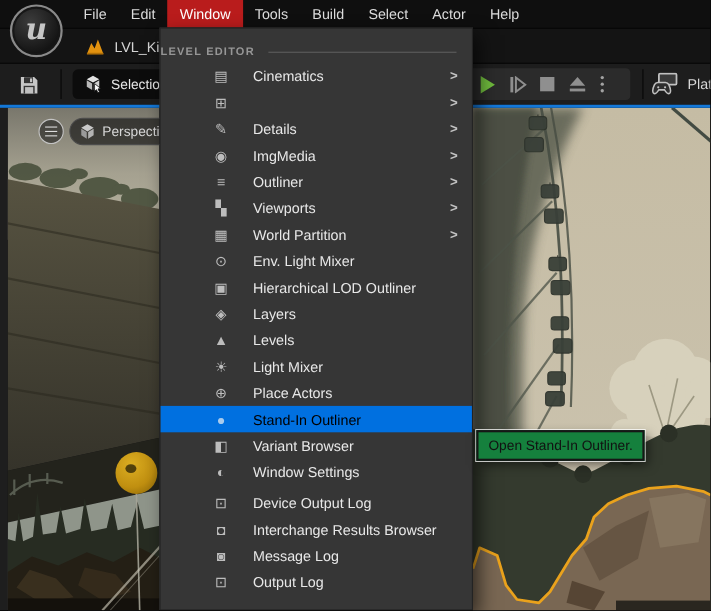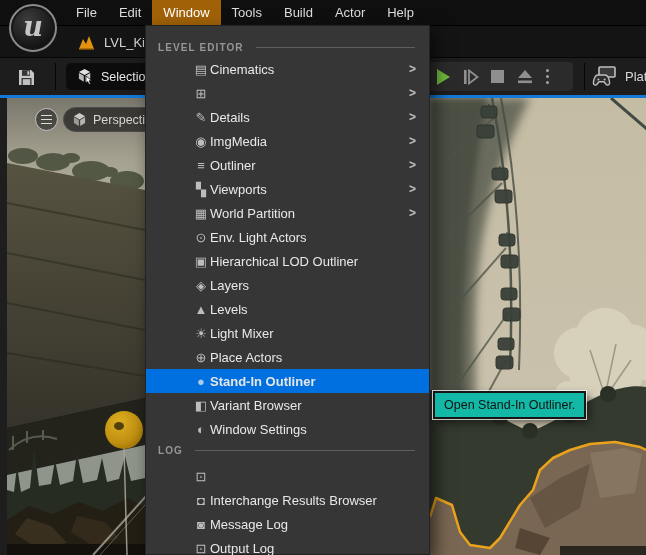--- a/index.html
+++ b/index.html
@@ -4,21 +4,21 @@
 <style>
   html,body{margin:0;padding:0;background:#000;}
   .root{
     position:relative;width:646px;height:555px;overflow:hidden;
     background:#151515;font-family:"Liberation Sans",sans-serif;
     -webkit-font-smoothing:antialiased;
   }
   
   .menubar{position:absolute;left:0;top:0;width:646px;height:25px;background:#0f0f0f;display:flex;align-items:stretch;padding-left:65px;box-sizing:border-box;z-index:7;}
   .menubar-item{display:flex;align-items:center;padding:0 11px;font-size:13px;color:#dcdcdc;cursor:default;}
-  .menubar-item.active{background:#a16207;color:#fff;}
+  .menubar-item.active{background:#b91c1c;color:#fff;}
   .tabrow{position:absolute;left:0;top:25px;width:646px;height:32px;background:#141414;border-top:1px solid #000;box-sizing:border-box;z-index:2;}
   .asset-tab{position:absolute;left:78px;top:0;height:32px;display:flex;align-items:center;gap:9px;}
   .asset-tab .label{font-size:13px;color:#d4d4d4;white-space:nowrap;}
   .toolbar{position:absolute;left:0;top:57px;width:646px;height:38px;background:#1d1d1d;border-top:1px solid #060606;box-sizing:border-box;z-index:2;}
   .tool-divider{position:absolute;top:5px;width:1px;height:27px;background:#060606;}
   .save-btn{position:absolute;left:13px;top:6px;width:27px;height:26px;display:flex;align-items:center;justify-content:center;border-radius:4px;}
   .selection-btn{position:absolute;left:66px;top:5px;height:27px;min-width:120px;background:#0c0c0c;border-radius:5px;display:flex;align-items:center;gap:7px;padding:0 11px;box-sizing:border-box;}
   .selection-btn .label{font-size:12.5px;color:#e6e6e6;white-space:nowrap;}
   .transport{position:absolute;left:426px;top:4px;height:29px;width:147px;background:#2b2b2b;border-radius:4px;display:flex;align-items:center;padding:0 4px;box-sizing:border-box;}
   .transport .tbtn{width:27px;height:29px;display:flex;align-items:center;justify-content:center;}
@@ -43,33 +43,33 @@
     display:flex;flex-direction:column;gap:2.5px;align-items:center;justify-content:center;z-index:3;}
   .vp-burger i{display:block;width:11px;height:1.5px;background:#dcdcdc;}
   .vp-perspective{position:absolute;left:63px;top:12px;height:25px;border-radius:13px;
     background:rgba(22,22,22,.68);border:1px solid #4c4c4c;box-sizing:border-box;
     display:flex;align-items:center;gap:6px;padding:0 12px 0 8px;z-index:3;}
   .vp-perspective .label{font-size:12.5px;color:#d6d6d6;white-space:nowrap;}
   
   .menu-panel{position:absolute;left:145px;top:25px;width:285px;height:530px;background:#363636;
     border:1px solid #232323;box-sizing:border-box;box-shadow:5px 7px 16px rgba(0,0,0,.6);
     padding-top:12px;z-index:9;}
-  .menu-section-header{height:19px;display:flex;align-items:center;padding-left:12px;}
+  .menu-section-header{height:19px;display:flex;align-items:center;}
   .menu-section-header .htext{font-size:10px;font-weight:bold;letter-spacing:1.1px;color:#969696;}
   .menu-section-header .hline{flex:1;height:1px;background:#5e5e5e;margin:0 14px 0 12px;}
   .log-items{margin-top:4px;}
   .menu-item{height:24px;display:flex;align-items:center;padding-left:46px;box-sizing:border-box;}
   .menu-item .mi-icon{width:18px;text-align:center;font-size:13px;color:#bdbdbd;flex:none;}
-  .menu-item .mi-label{margin-left:0;font-size:13px;color:#e8e8e8;white-space:nowrap;}
+  .menu-item .mi-label{margin-left:20px;font-size:13px;color:#e8e8e8;white-space:nowrap;}
   .menu-item .mi-chevron{margin-left:auto;margin-right:13px;font-size:12px;font-weight:bold;color:#c2c2c2;}
   .menu-item.highlighted{background:#0070e0;}
-  .menu-item.highlighted .mi-label{color:#e5e5e5;font-weight:bold;}
+  .menu-item.highlighted .mi-label{color:#000000;}
   .menu-item.highlighted .mi-icon{color:#a9cbec;}
   
-  .tooltip{position:absolute;left:433px;top:391px;z-index:10;background:#14b8a6;color:#121212;
+  .tooltip{position:absolute;left:433px;top:391px;z-index:10;background:#15803d;color:#121212;
     font-size:12.5px;padding:5px 9px;border:2px solid #161616;
     box-shadow:0 0 0 1px rgba(255,255,255,.75),3px 4px 9px rgba(0,0,0,.5);white-space:nowrap;}
 </style>
 </head>
 <body>
 
 <div class="root">
 
   <div class="viewport">
     <div class="focus-line"></div>
@@ -278,20 +278,21 @@
       <span class="label">Platforms</span>
     </div>
   </div>
 
   <div class="menubar" id="menubar">
       <div class="menubar-item">File</div>
       <div class="menubar-item">Edit</div>
       <div class="menubar-item active">Window</div>
       <div class="menubar-item">Tools</div>
       <div class="menubar-item">Build</div>
+      <div class="menubar-item">Select</div>
       <div class="menubar-item">Actor</div>
       <div class="menubar-item">Help</div>
     </div>
   <div class="ue-logo">
       <span>u</span>
     </div>
 
   <div class="menu-panel" id="menu-panel">
       <div class="menu-section-header">
         <span class="htext">LEVEL EDITOR</span>
@@ -327,21 +328,21 @@
           <span class="mi-label">Viewports</span>
           <span class="mi-chevron">&gt;</span>
         </div>
         <div class="menu-item">
           <span class="mi-icon">▦</span>
           <span class="mi-label">World Partition</span>
           <span class="mi-chevron">&gt;</span>
         </div>
         <div class="menu-item">
           <span class="mi-icon">⊙</span>
-          <span class="mi-label">Env. Light Actors</span>
+          <span class="mi-label">Env. Light Mixer</span>
         </div>
         <div class="menu-item">
           <span class="mi-icon">▣</span>
           <span class="mi-label">Hierarchical LOD Outliner</span>
         </div>
         <div class="menu-item">
           <span class="mi-icon">◈</span>
           <span class="mi-label">Layers</span>
         </div>
         <div class="menu-item">
@@ -362,27 +363,24 @@
         </div>
         <div class="menu-item">
           <span class="mi-icon">◧</span>
           <span class="mi-label">Variant Browser</span>
         </div>
         <div class="menu-item">
           <span class="mi-icon">◐</span>
           <span class="mi-label">Window Settings</span>
         </div>
       </div>
-      <div class="menu-section-header">
-        <span class="htext">LOG</span>
-        <span class="hline"></span>
-      </div>
       <div class="log-items">
         <div class="menu-item">
           <span class="mi-icon">⊡</span>
+          <span class="mi-label">Device Output Log</span>
         </div>
         <div class="menu-item">
           <span class="mi-icon">◘</span>
           <span class="mi-label">Interchange Results Browser</span>
         </div>
         <div class="menu-item">
           <span class="mi-icon">◙</span>
           <span class="mi-label">Message Log</span>
         </div>
         <div class="menu-item">

